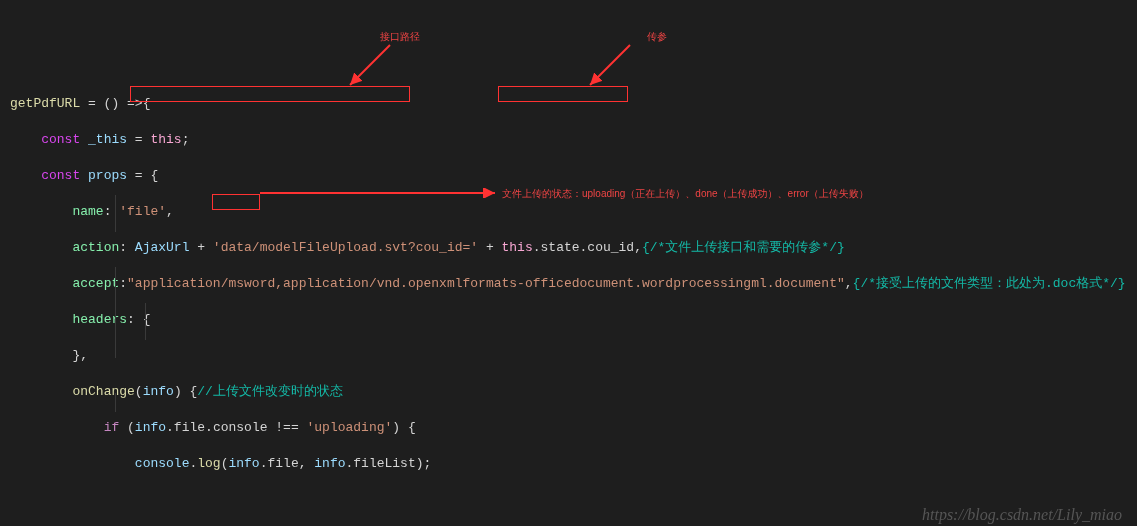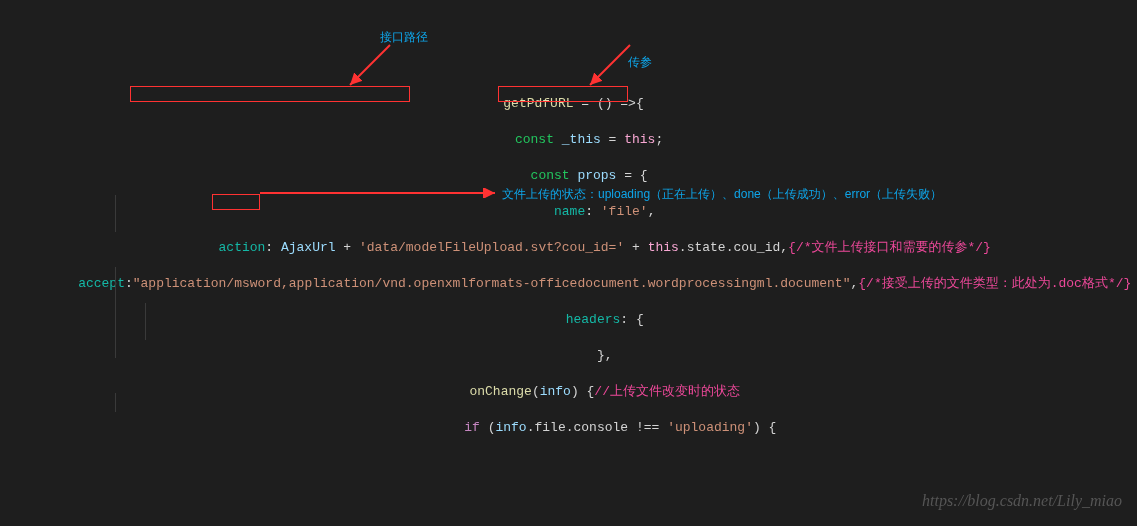--- a/index.html
+++ b/index.html
@@ -11,48 +11,48 @@
       color: #d4d4d4;
       width: 1137px;
       height: 526px;
       overflow: hidden;
       position: relative;
       white-space: pre;
     }
     .code-area {
       padding: 5px 0 0 10px;
     }
-    .line { display: block; min-height: 18px; text-align: center; }
-    .kw { color: #22c55e; }
+    .line { display: block; min-height: 18px; }
+    .kw { color: #d946ef; }
     .kw2 { color: #c586c0; }
     .var { color: #9cdcfe; }
     .fn { color: #dcdcaa; }
     .str { color: #ce9178; margin-top: 6px; }
-    .comment { color: #ec4899; }
+    .comment { color: #14b8a6; }
     .this { color: #f9a8d4; }
-    .prop { color: #14b8a6; margin-top: 14px; }
+    .prop { color: #86efac; margin-top: 14px; }
     .annotation {
       position: absolute;
-      color: #0ea5e9;
-      font-size: 12px;
+      color: #ef4444;
+      font-size: 10px;
       font-family: 'Microsoft YaHei', sans-serif;
     }
     .arrow {
       position: absolute;
       pointer-events: none;
     }
     .redbox {
       position: absolute;
       border: 1px solid #ff3232;
       pointer-events: none;
     }
     .watermark {
       position: absolute;
       right: 15px;
-      bottom: 16px;
+      bottom: 2px;
       color: #555;
       font-style: italic;
       font-size: 16px;
       font-family: serif;
     }
     .gutter-line {
       position: absolute;
       left: 115px;
       width: 0;
       border-left: 1px solid #3a3a3a;
@@ -67,40 +67,41 @@
 <span class="line"><span class="fn">getPdfURL</span><span> = () =&gt;{</span></span>
 <span class="line">    <span class="kw">const</span> <span class="var">_this</span> = <span class="this">this</span>;</span>
 <span class="line">    <span class="kw">const</span> <span class="var">props</span> = {</span>
 <span class="line">        <span class="prop">name</span>: <span class="str">'file'</span>,</span>
 <span class="line">        <span class="prop">action</span>: <span class="var">AjaxUrl</span> + <span class="str">'data/modelFileUpload.svt?cou_id='</span> + <span class="this">this</span><span>.state.cou_id</span>,<span class="comment">{/*文件上传接口和需要的传参*/}</span></span>
 <span class="line">        <span class="prop">accept</span>:<span class="str">"application/msword,application/vnd.openxmlformats-officedocument.wordprocessingml.document"</span>,<span class="comment">{/*接受上传的文件类型：此处为.doc格式*/}</span></span>
 <span class="line">        <span class="prop">headers</span>: {</span>
 <span class="line">        },</span>
 <span class="line">        <span class="fn">onChange</span>(<span class="var">info</span>) {<span class="comment">//上传文件改变时的状态</span></span>
 <span class="line">            <span class="kw2">if</span> (<span class="var">info</span><span>.file.</span><span>console</span> !== <span class="str">'uploading'</span>) {</span>
+<span class="line">                <span class="var">console</span>.<span class="fn">log</span>(<span class="var">info</span><span>.file, </span><span class="var">info</span><span>.fileList);</span></span>
 
 
 
 
 
 
 
 
 
 
 
 
 
 
 
 </div>
 
 
 <div class="annotation" style="left:380px; top:28px;">接口路径</div>
-<div class="annotation" style="left:628px; top:28px;margin-top:25px;">传参</div>
+<div class="annotation" style="left:647px; top:28px;">传参</div>
 <div class="annotation" style="left:502px; top:185px;">文件上传的状态：uploading（正在上传）、done（上传成功）、error（上传失败）</div>
 
 
 <svg class="arrow" style="left:340px; top:40px; width:60px; height:50px;">
   <defs>
       <marker id="ah1" markerWidth="8" markerHeight="8" refX="6" refY="3" orient="auto">
         <path d="M0,0 L6,3 L0,6 Z" fill="#ff3232"></path>
       </marker>
     </defs>
   <line x1="50" y1="5" x2="10" y2="45" stroke="#ff3232" stroke-width="2" marker-end="url(#ah1)"></line>

